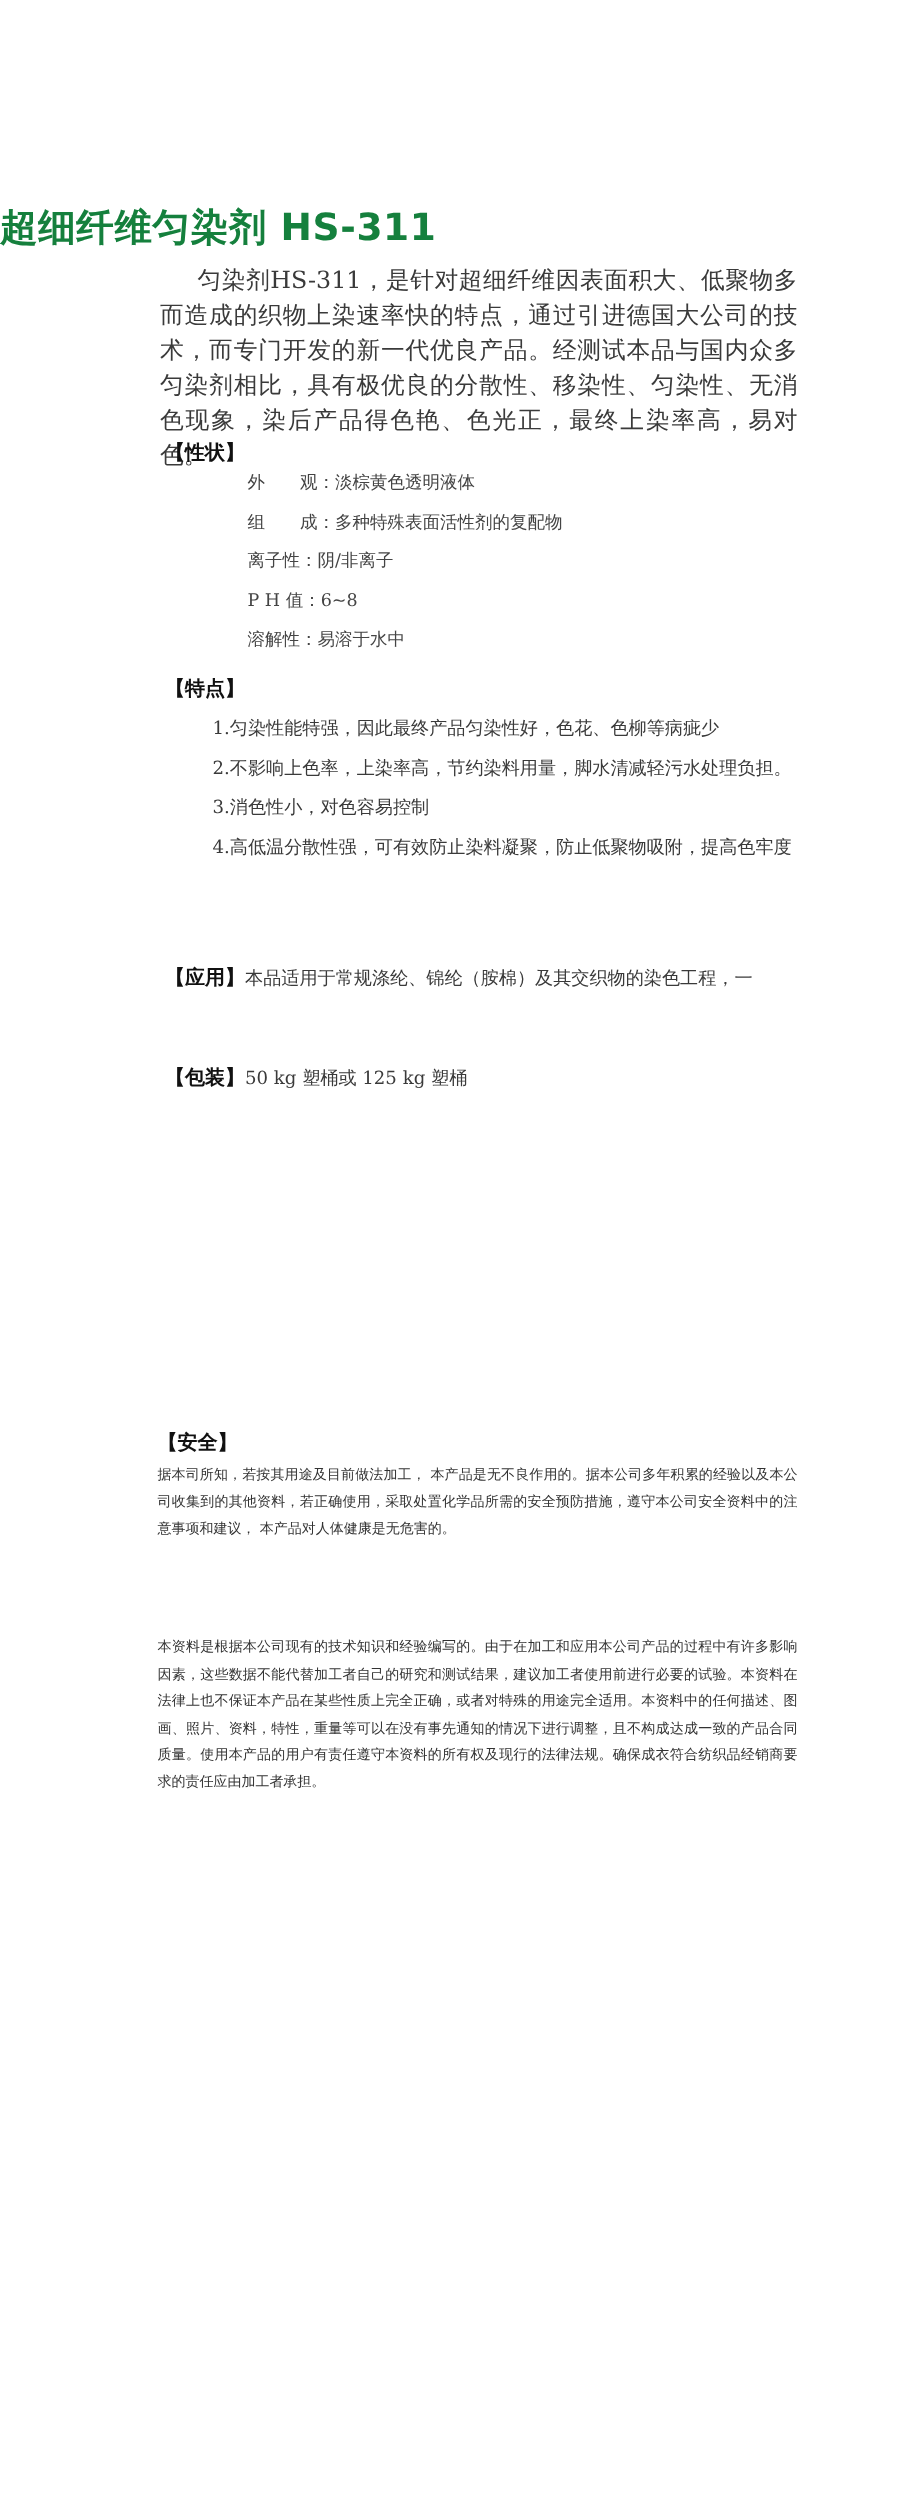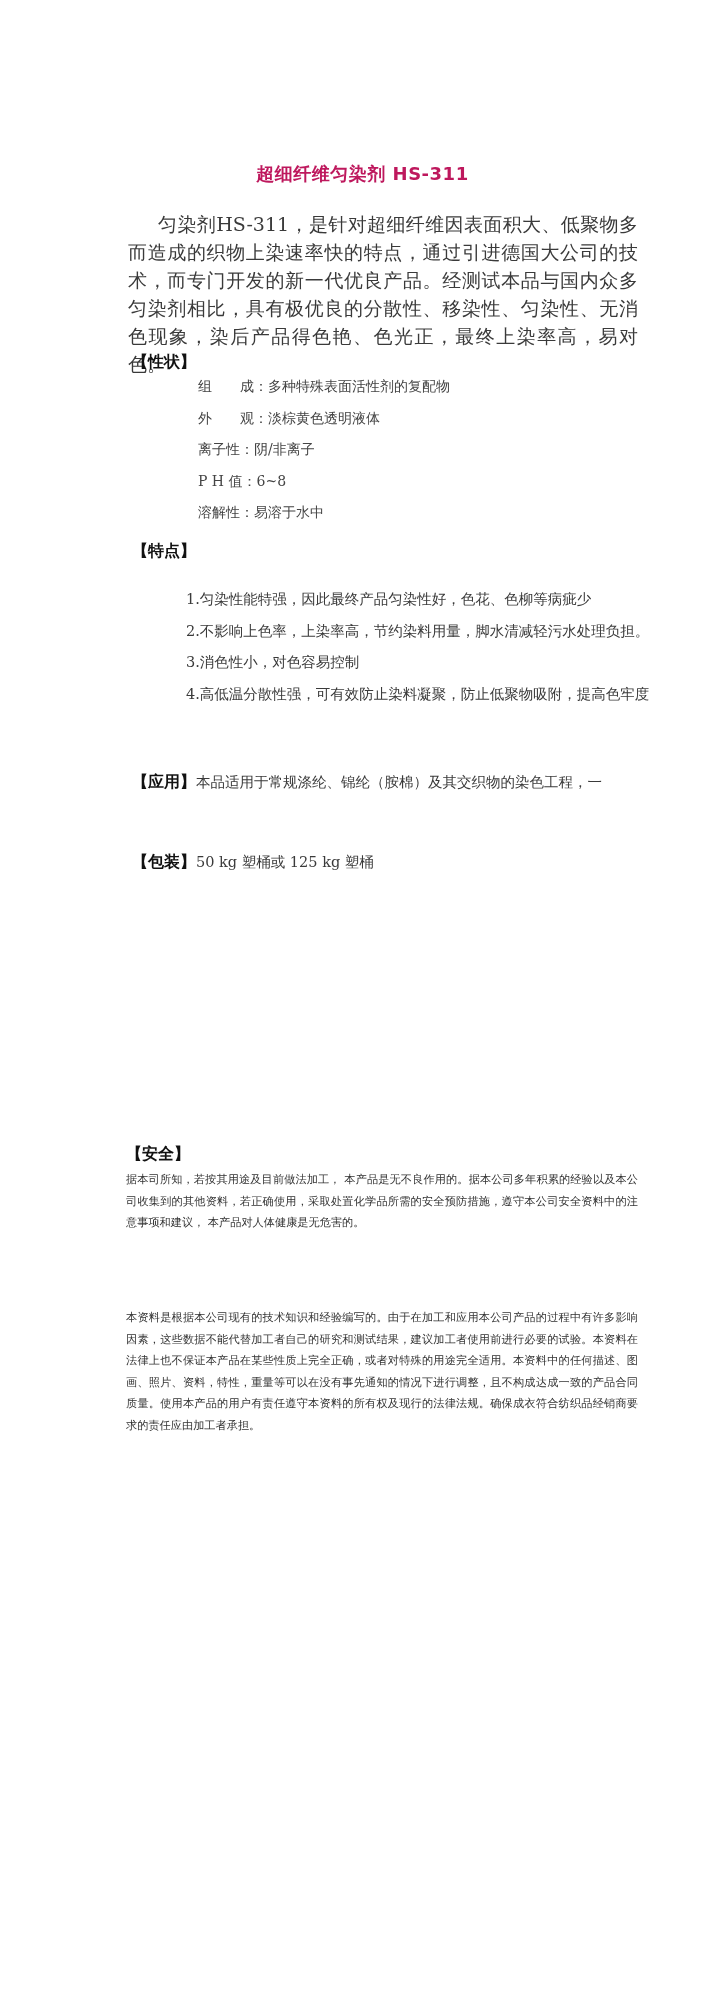--- a/index.html
+++ b/index.html
@@ -13,25 +13,24 @@
       position: relative;
       overflow: hidden;
       font-family: "DejaVu Serif", "Liberation Serif", serif;
       color: #333333;
     }
     .title {
       position: absolute;
       top: 162px;
       left: 0;
       width: 725px;
-      text-align: center;
       font-family: "DejaVu Sans", "Liberation Sans", sans-serif;
       font-weight: bold;
-      font-size: 18px;
-      color: #be185d;
+      font-size: 30px;
+      color: #15803d;
       letter-spacing: 0.5px;
     }
     .intro {
       position: absolute;
       top: 210px;
       left: 128px;
       width: 510px;
       font-size: 19px;
       line-height: 28px;
       text-indent: 30px;
@@ -56,21 +55,21 @@
       color: #444444;
     }
     .props .row { white-space: nowrap; }
     .feat-list {
       position: absolute;
       left: 170px;
       width: 470px;
       font-size: 14.5px;
       line-height: 31.5px;
       color: #3a3a3a;
-      margin: 16px;
+      margin: 0;
       padding: 0;
       list-style: none;
     }
     .feat-list li {
       padding-left: 13px;
       text-indent: -13px;
     }
     .app-block {
       position: absolute;
       top: 766px;
@@ -109,24 +108,24 @@
 
 <div>
 
   <div class="title">超细纤维匀染剂 HS-311</div>
 
   <p class="intro" style="margin:0;">匀染剂HS-311，是针对超细纤维因表面积大、低聚物多而造成的织物上染速率快的特点，通过引进德国大公司的技术，而专门开发的新一代优良产品。经测试本品与国内众多匀染剂相比，具有极优良的分散性、移染性、匀染性、无消色现象，染后产品得色艳、色光正，最终上染率高，易对色。</p>
 
   <div class="sec heading" style="top:352px;">【性状】</div>
   <div class="props" style="top:371px;">
     <div class="row">
-      <span>组　　成：</span><span>多种特殊表面活性剂的复配物</span>
+      <span>外　　观：</span><span>淡棕黄色透明液体</span>
     </div>
     <div class="row">
-      <span>外　　观：</span><span>淡棕黄色透明液体</span>
+      <span>组　　成：</span><span>多种特殊表面活性剂的复配物</span>
     </div>
     <div class="row">
       <span>离子性：</span><span>阴/非离子</span>
     </div>
     <div class="row">
       <span>P H 值：</span><span>6~8</span>
     </div>
     <div class="row">
       <span>溶解性：</span><span>易溶于水中</span>
     </div>

